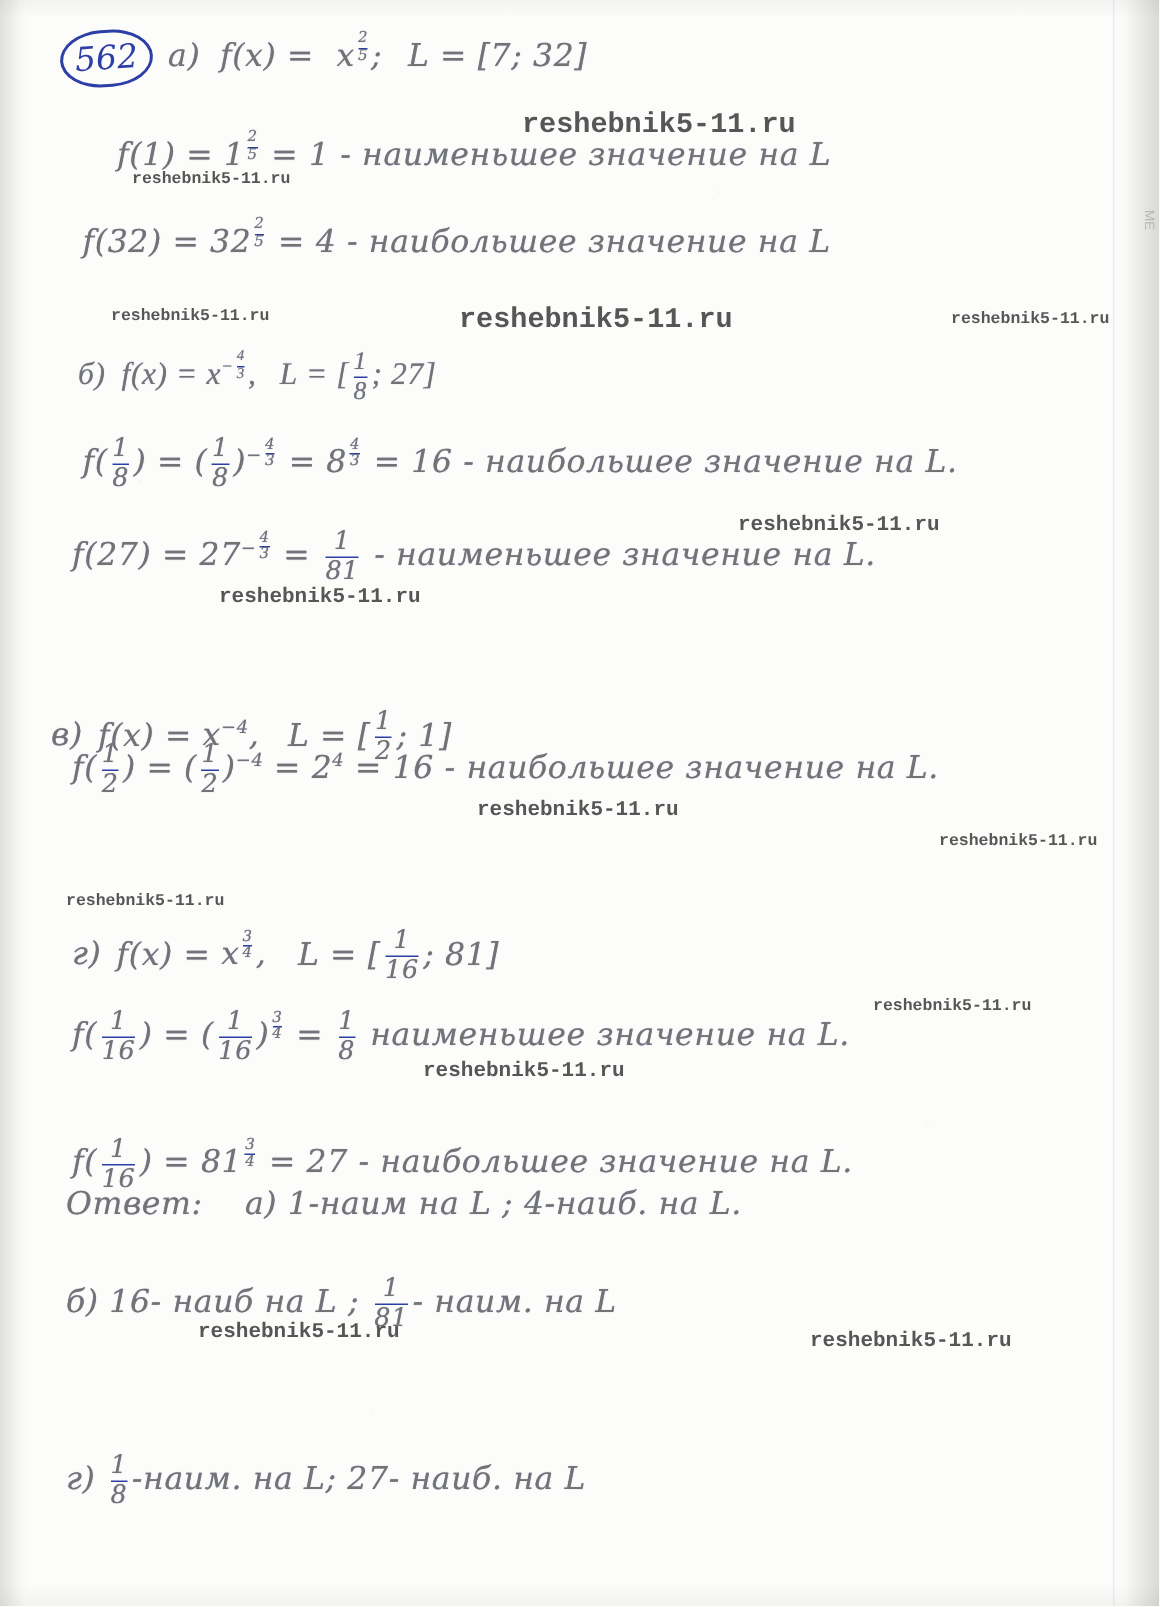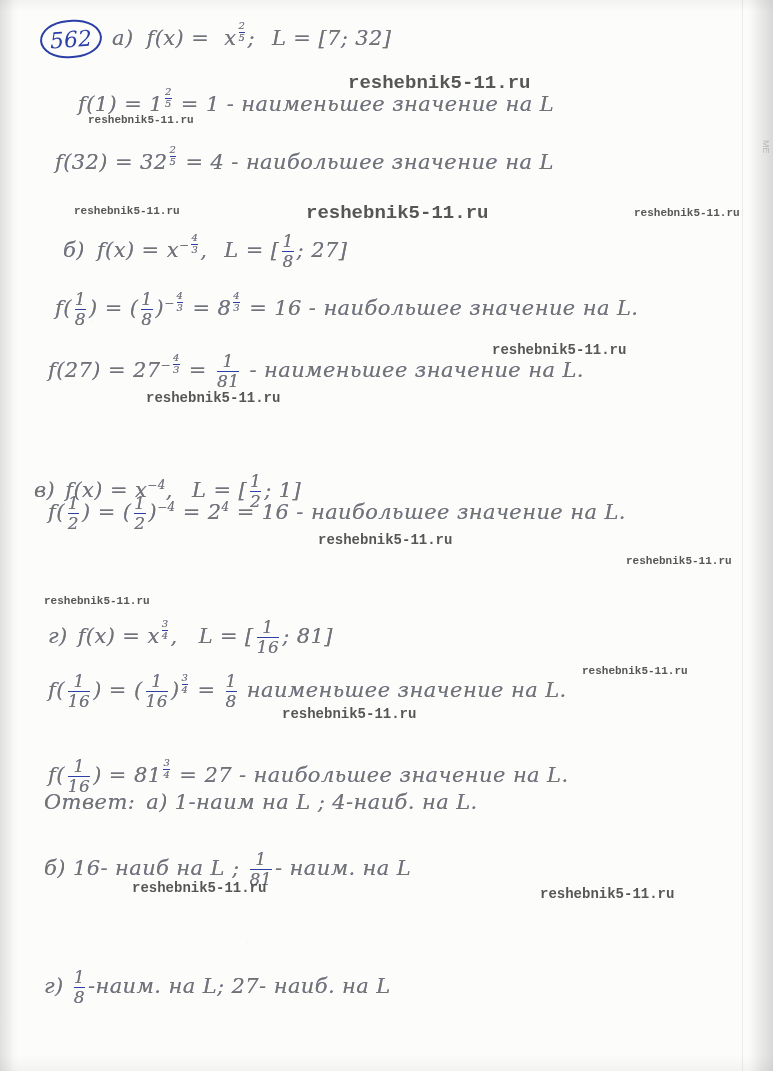--- a/index.html
+++ b/index.html
@@ -160,21 +160,21 @@
   <div class="hand ln" style="left:78px; top:88px;">
     f(1) = 1<span class="sup"><span class="frac"><span class="num">2</span><span class="den">5</span></span></span> = 1 -
     <span>наименьшее значение на L</span>
   </div>
 
   <div class="hand ln" style="left:55px; top:146px;">
     f(32) = 32<span class="sup"><span class="frac"><span class="num">2</span><span class="den">5</span></span></span> = 4 -
     <span>наибольшее значение на L</span>
   </div>
 
-  <div class="hand ln" style="left:63px; top:232px;">
+  <div class="hand ln" style="left:52px; top:232px;font-family:Liberation Serif, serif;">
     <span>б)</span>
     <span style="margin-left:5px;">f(x) =</span>
     x<span class="sup">−<span class="frac"><span class="num">4</span><span class="den">3</span></span></span>,
     <span style="margin-left:10px;">L = [<span class="big-frac"><span class="num">1</span><span class="den">8</span></span>; 27]</span>
   </div>
 
   <div class="hand ln" style="left:55px; top:290px;">
     f(<span class="big-frac"><span class="num">1</span><span class="den">8</span></span>) = (<span class="big-frac"><span class="num">1</span><span class="den">8</span></span>)<span class="sup">−<span class="frac"><span class="num">4</span><span class="den">3</span></span></span> = 8<span class="sup"><span class="frac"><span class="num">4</span><span class="den">3</span></span></span> = 16 -
     <span>наибольшее значение на L.</span>
   </div>
@@ -209,21 +209,21 @@
     <span>наименьшее значение на L.</span>
   </div>
 
   <div class="hand ln" style="left:48px; top:757px;font-style:italic;">
     f(<span class="big-frac"><span class="num">1</span><span class="den">16</span></span>) = 81<span class="sup"><span class="frac"><span class="num">3</span><span class="den">4</span></span></span> = 27 -
     <span>наибольшее значение на L.</span>
   </div>
 
   <div class="hand ln" style="left:44px; top:790px;">
     <span>Ответ:</span>
-    <span style="margin-left:4px;">а) 1-наим на L ; 4-наиб. на L.</span>
+    <span style="margin-left:21px;">а) 1-наим на L ; 4-наиб. на L.</span>
   </div>
 
   <div class="hand ln" style="left:44px; top:850px;">
     б) 16- наиб  на L ; <span class="big-frac"><span class="num">1</span><span class="den">81</span></span>- наим. на L
   </div>
 
 
   <div class="hand ln" style="left:44px; top:968px;">
     г) <span class="big-frac"><span class="num">1</span><span class="den">8</span></span>-наим. на L; 27- наиб. на L
   </div>

